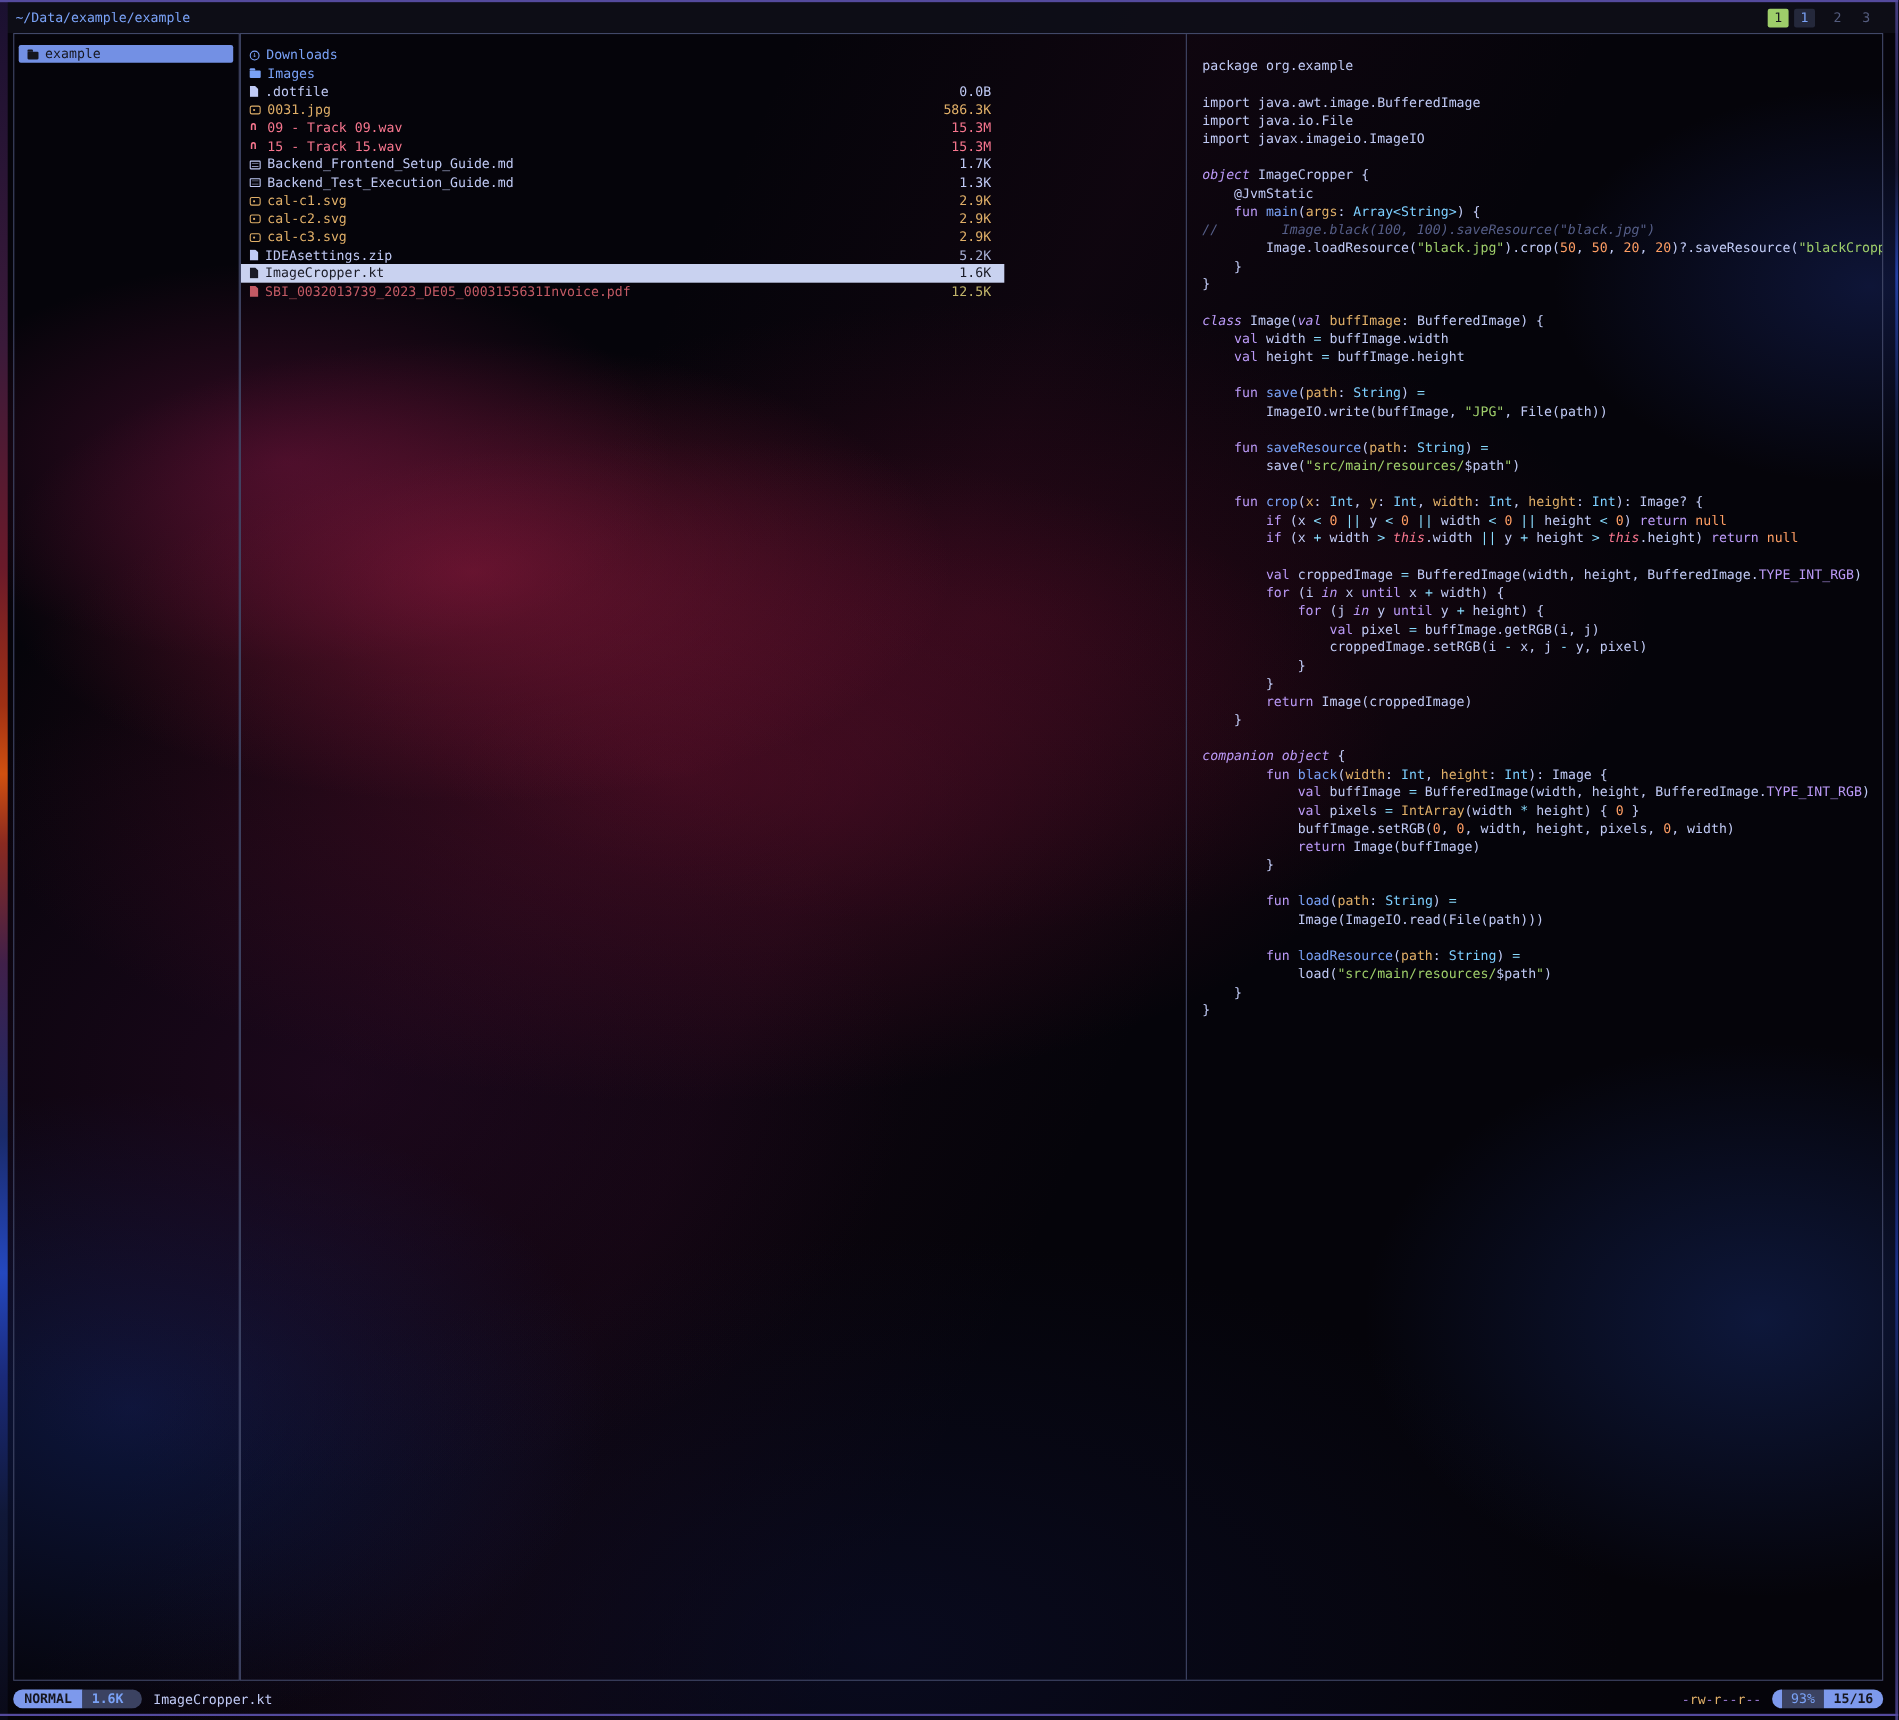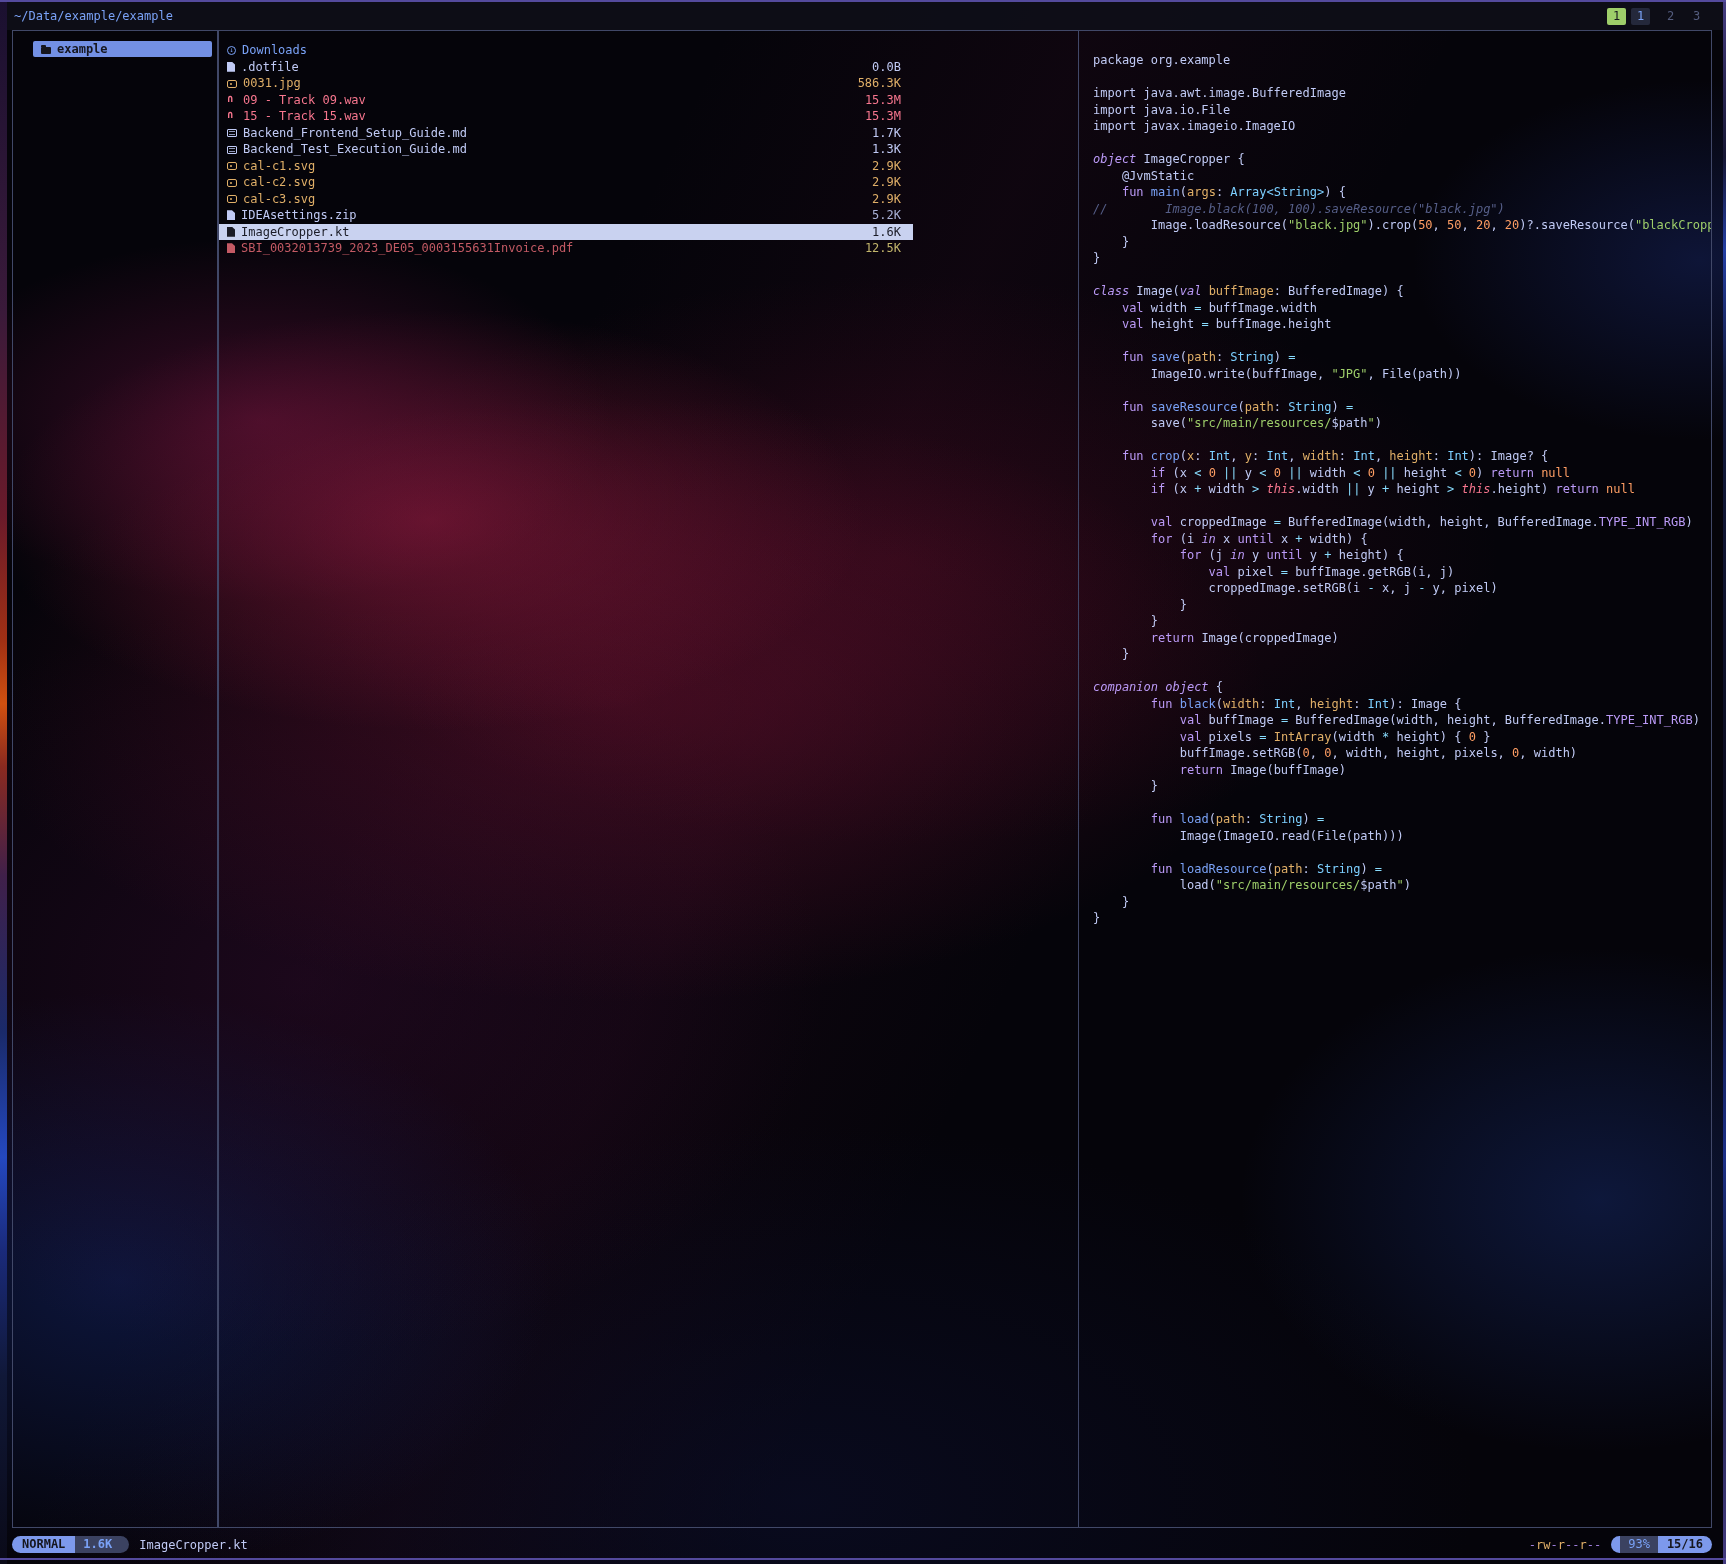--- a/index.html
+++ b/index.html
@@ -33,21 +33,21 @@
   .tab.green{background:#9ece6a;color:#16161e;margin-right:5px;}
   .tab.current{background:#24283b;color:#7aa2f7;margin-right:4px;}
   .tab.plain{margin-left:7px;}
   
   .pane{position:absolute;top:30px;height:1498px;border:1px solid #414868;box-sizing:border-box;background:transparent;}
   .pane-side{left:12px;width:206px;}
   .pane-main{left:218px;width:1494px;}
   .divider{position:absolute;left:859px;top:0;width:1px;height:1496px;background:#414868;}
   .pane-inner{position:absolute;inset:0;overflow:hidden;}
   
-  .srow{margin:10px 5px 0 20px;height:16px;line-height:16px;border-radius:2px;background:#7390e4;color:#16161e;font-weight:700;display:flex;align-items:center;padding:0 8px;}
+  .srow{margin:10px 5px 0 4px;height:16px;line-height:16px;border-radius:2px;background:#7390e4;color:#16161e;font-weight:400;display:flex;align-items:center;padding:0 8px;}
   
   .flist{position:absolute;left:0;top:0;width:694px;padding-top:11px;}
   .frow{height:16.5px;line-height:16.5px;display:flex;align-items:center;padding:0 12px 0 8px;white-space:pre;}
   .frow.sel{background:#c9d2f0;}
   .fname{overflow:hidden;text-overflow:clip;}
   .fsize{margin-left:auto;padding-left:8px;}
   
   .icn{display:inline-block;position:relative;width:10px;height:10px;margin-right:6px;flex:0 0 auto;}
   .icn-folder{width:10px;height:7px;margin-top:2px;background:currentColor;border-radius:1px;}
   .icn-folder::before{content:"";position:absolute;top:-2px;left:0;width:5px;height:2px;background:currentColor;border-radius:1px 1px 0 0;}
@@ -112,20 +112,21 @@
       <span class="icn icn-folder" style="color:#16161e"></span>
       <span>example</span>
     </div>
   </div>
 
   <div class="pane pane-main">
     <div class="divider"></div>
     <div class="pane-inner">
       <div class="flist">
           <div class="frow"><span class="icn icn-download" style="color: rgb(122, 162, 247);"></span><span class="fname" style="color: rgb(122, 162, 247);">Downloads</span><span class="fsize" style="color: rgb(122, 162, 247);"></span></div>
+          <div class="frow"><span class="icn icn-folder" style="color: rgb(122, 162, 247);"></span><span class="fname" style="color: rgb(122, 162, 247);">Images</span><span class="fsize" style="color: rgb(122, 162, 247);"></span></div>
           <div class="frow"><span class="icn icn-file" style="color: rgb(192, 202, 245);"></span><span class="fname" style="color: rgb(192, 202, 245);">.dotfile</span><span class="fsize" style="color: rgb(192, 202, 245);">0.0B</span></div>
           <div class="frow"><span class="icn icn-image" style="color: rgb(224, 175, 104);"></span><span class="fname" style="color: rgb(224, 175, 104);">0031.jpg</span><span class="fsize" style="color: rgb(224, 175, 104);">586.3K</span></div>
           <div class="frow"><span class="icn icn-audio" style="color: rgb(247, 118, 142);"></span><span class="fname" style="color: rgb(247, 118, 142);">09 - Track 09.wav</span><span class="fsize" style="color: rgb(247, 118, 142);">15.3M</span></div>
           <div class="frow"><span class="icn icn-audio" style="color: rgb(247, 118, 142);"></span><span class="fname" style="color: rgb(247, 118, 142);">15 - Track 15.wav</span><span class="fsize" style="color: rgb(247, 118, 142);">15.3M</span></div>
           <div class="frow"><span class="icn icn-markdown" style="color: rgb(192, 202, 245);"></span><span class="fname" style="color: rgb(192, 202, 245);">Backend_Frontend_Setup_Guide.md</span><span class="fsize" style="color: rgb(192, 202, 245);">1.7K</span></div>
           <div class="frow"><span class="icn icn-markdown" style="color: rgb(192, 202, 245);"></span><span class="fname" style="color: rgb(192, 202, 245);">Backend_Test_Execution_Guide.md</span><span class="fsize" style="color: rgb(192, 202, 245);">1.3K</span></div>
           <div class="frow"><span class="icn icn-image" style="color: rgb(224, 175, 104);"></span><span class="fname" style="color: rgb(224, 175, 104);">cal-c1.svg</span><span class="fsize" style="color: rgb(224, 175, 104);">2.9K</span></div>
           <div class="frow"><span class="icn icn-image" style="color: rgb(224, 175, 104);"></span><span class="fname" style="color: rgb(224, 175, 104);">cal-c2.svg</span><span class="fsize" style="color: rgb(224, 175, 104);">2.9K</span></div>
           <div class="frow"><span class="icn icn-image" style="color: rgb(224, 175, 104);"></span><span class="fname" style="color: rgb(224, 175, 104);">cal-c3.svg</span><span class="fsize" style="color: rgb(224, 175, 104);">2.9K</span></div>
           <div class="frow"><span class="icn icn-archive" style="color: rgb(192, 202, 245);"></span><span class="fname" style="color: rgb(192, 202, 245);">IDEAsettings.zip</span><span class="fsize" style="color: rgb(169, 177, 214);">5.2K</span></div>

